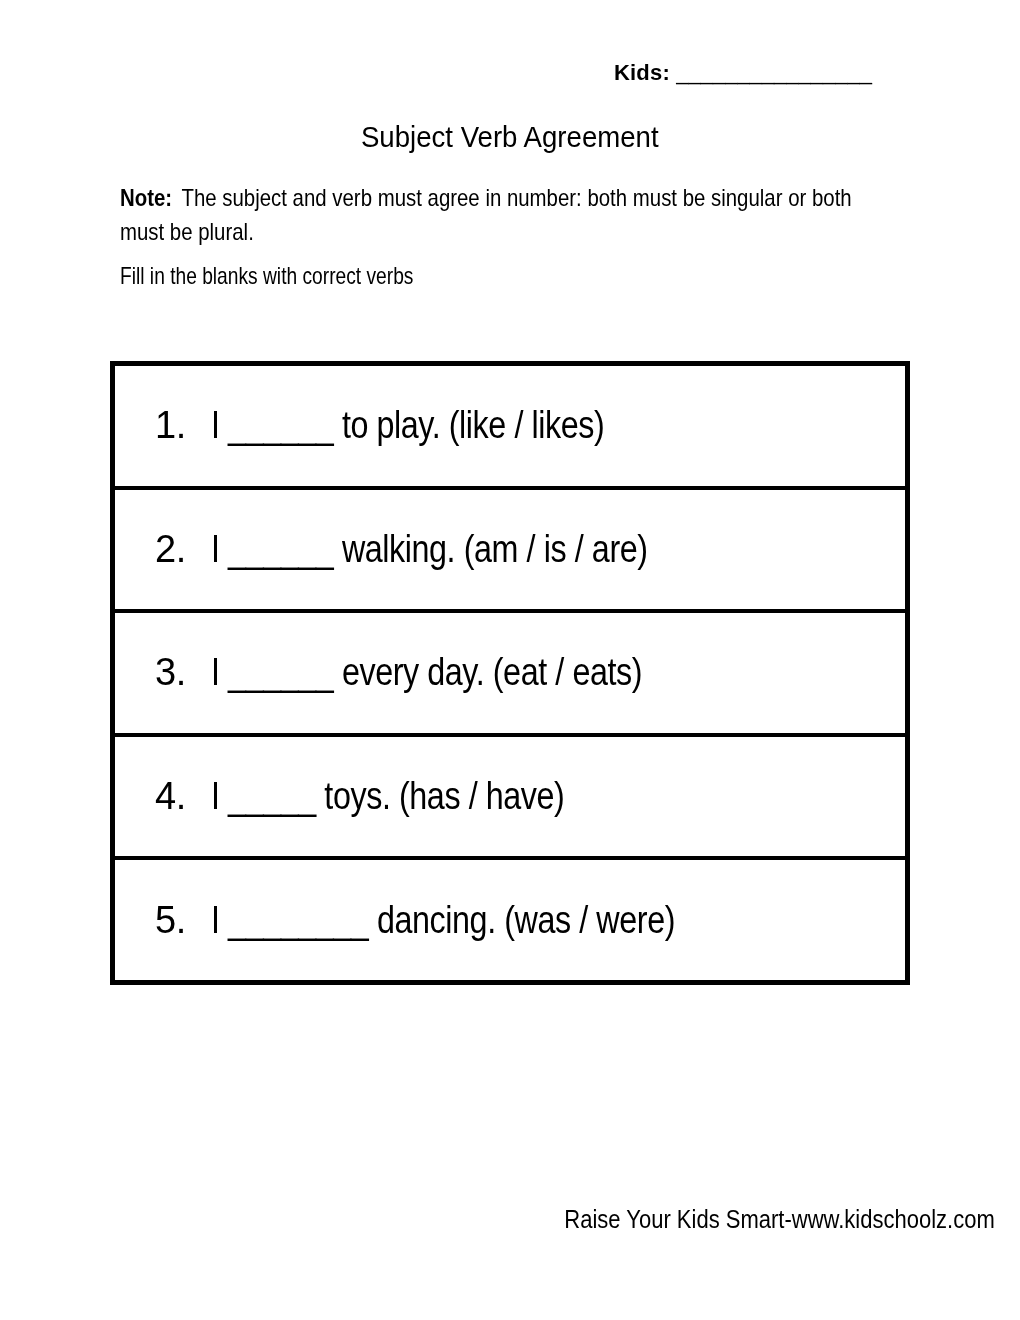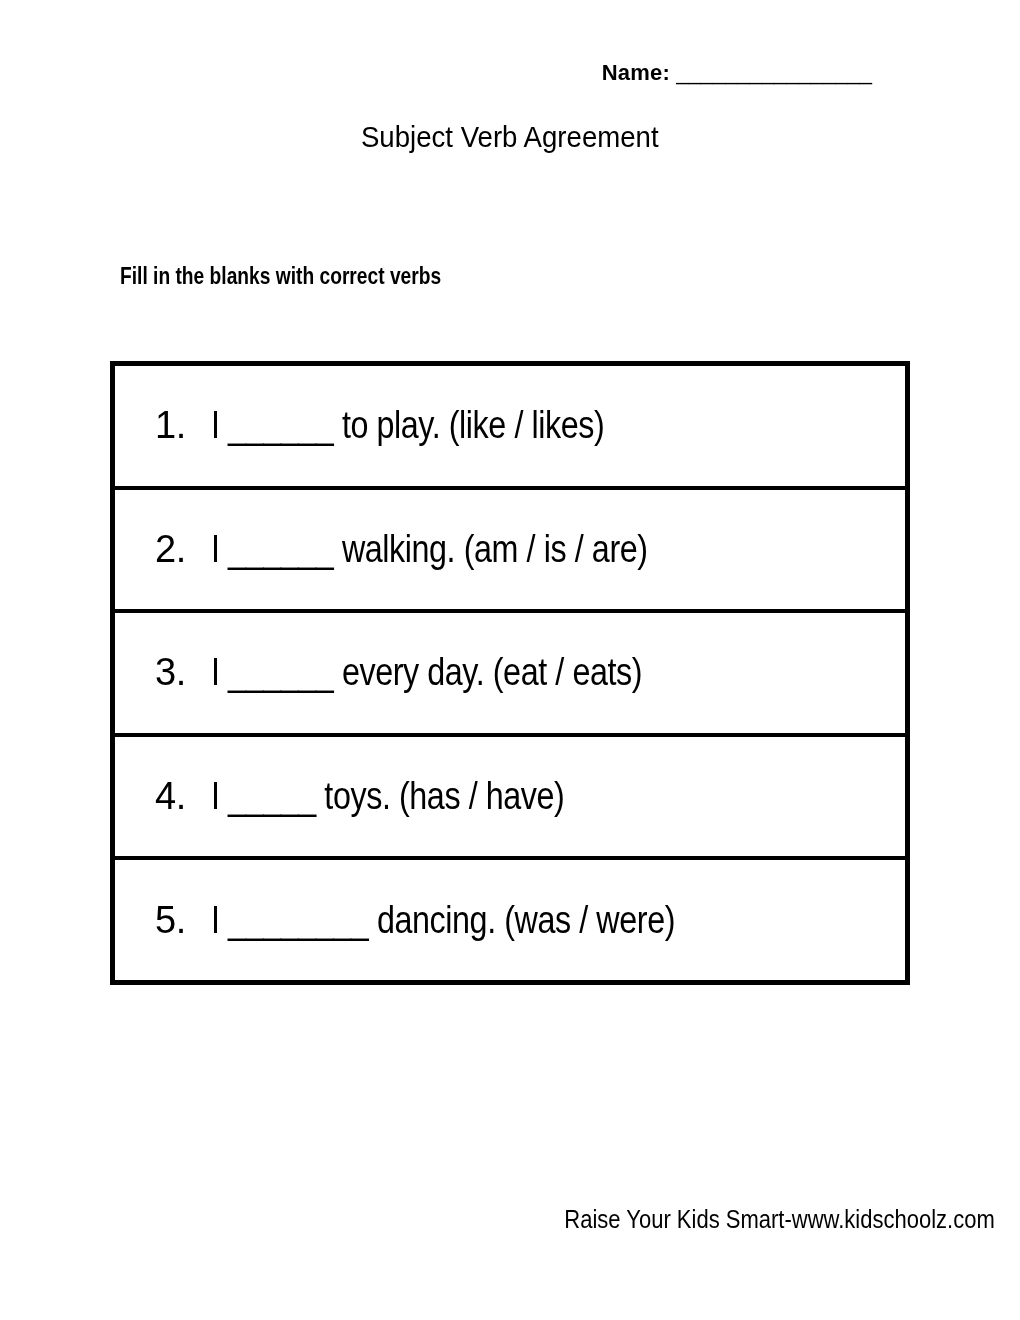--- a/index.html
+++ b/index.html
@@ -42,21 +42,21 @@
     line-height: 34px;
     white-space: nowrap;
   }
   .cond-l { display: inline-block; transform: scaleX(0.85); transform-origin: left center; white-space: nowrap; }
   .note-label { font-weight: bold; margin-right: 11px; }
   .instruction {
     position: absolute;
     left: 120px;
     top: 262px;
     font-size: 24px;
-    font-weight: bold;
+    font-weight: normal;
     white-space: nowrap;
     text-align: right;
   }
   .instruction .cond-l { transform: scaleX(0.80); }
   .ws-table {
     position: absolute;
     left: 110px;
     top: 361px;
     width: 800px;
     height: 624px;
@@ -98,29 +98,37 @@
     white-space: nowrap;
   }
   .footer .cond-c { display: inline-block; transform: scaleX(0.88); transform-origin: center; }
 </style>
 </head>
 <body>
 
 <div class="page">
 
   <div class="name-block">
-    <span>Name:</span>
+    <span>Kids:</span>
     <span class="blank">________________</span>
   </div>
 
   <div class="title">
     <span class="cond-c">Subject Verb Agreement</span>
   </div>
 
   <div class="note">
+    <div>
+      <span class="cond-l">
+        <span class="note-label">Note:</span><span>The subject and verb must agree in number: both must be singular or both</span>
+      </span>
+    </div>
+    <div>
+      <span class="cond-l">must be plural.</span>
+    </div>
   </div>
 
   <div class="instruction">
     <span class="cond-l">Fill in the blanks with correct verbs</span>
   </div>
 
   <div class="ws-table">
     <div class="ws-row">
       <span class="ws-num">1.</span>
       <span class="ws-text">I ______ to play. (like / likes)</span>

